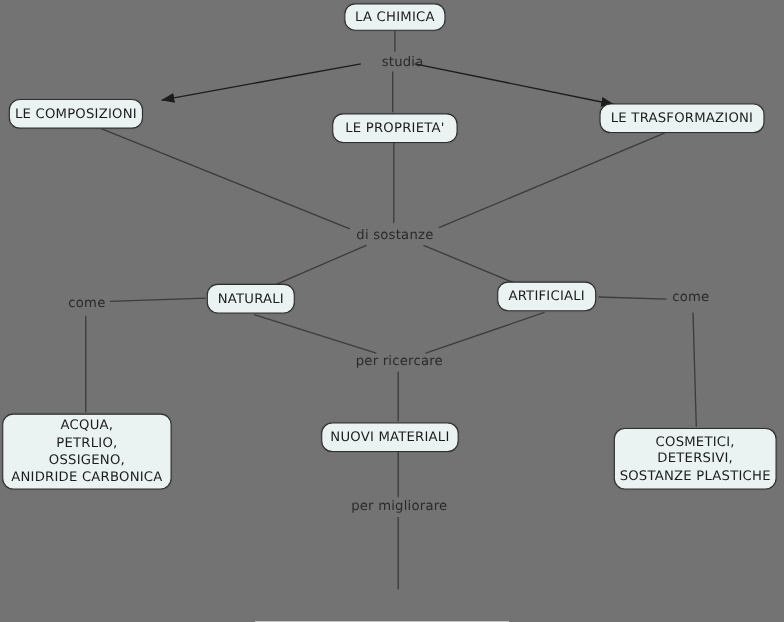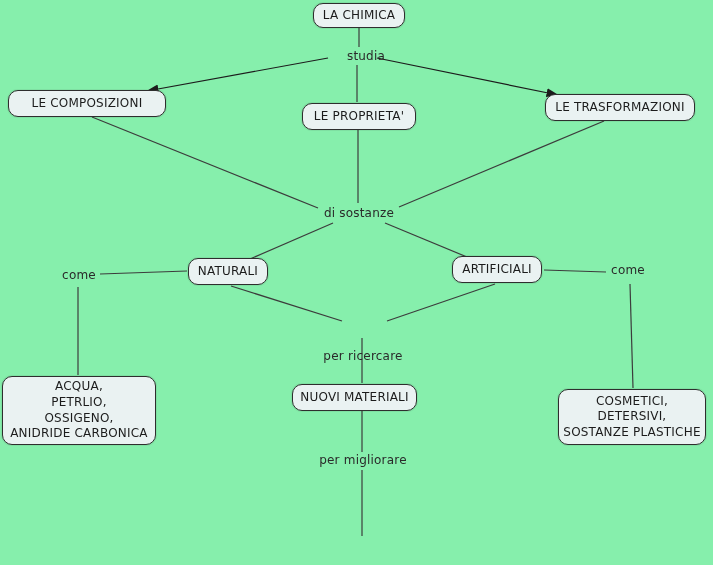--- a/index.html
+++ b/index.html
@@ -1,19 +1,19 @@
 <!DOCTYPE html>
 <html><head>
 <meta charset="utf-8">
 <style>
   html,body{margin:0;padding:0;background:#ffffff;}
   #cmap{
     position:relative;
     width:713px;height:565px;
-    background:#86efac;
+    background:#737373;
     font-family:"DejaVu Sans","Liberation Sans",sans-serif;
     overflow:hidden;
   }
   #wires{position:absolute;left:0;top:0;width:713px;height:565px;}
   .node{
     position:absolute;
     box-sizing:border-box;
     display:flex;align-items:center;justify-content:center;
     text-align:center;
     background:#eaf2f2;
@@ -81,21 +81,21 @@
       <line x1="362" y1="338" x2="362" y2="383"></line>
 
       <line x1="362" y1="411" x2="362" y2="452"></line>
 
       <line x1="362" y1="470" x2="362" y2="536"></line>
     </g>
   </svg>
 
   <div class="node" style="left:313px;top:3px;width:92px;height:25px;">LA CHIMICA</div>
 
-  <div class="node" style="left:8px;top:90px;width:158px;height:27px;text-align:center;">LE COMPOSIZIONI</div>
+  <div class="node" style="left:8px;top:90px;width:122px;height:27px;text-align:center;">LE COMPOSIZIONI</div>
 
   <div class="node" style="left:302px;top:103px;width:114px;height:27px;">LE PROPRIETA'</div>
 
   <div class="node" style="left:545px;top:94px;width:150px;height:27px;">LE TRASFORMAZIONI</div>
 
   <div class="node" style="left:188px;top:258px;width:80px;height:27px;">NATURALI</div>
 
   <div class="node" style="left:452px;top:256px;width:90px;height:27px;">ARTIFICIALI</div>
 
   <div class="node" style="left:2px;top:376px;width:154px;height:69px;">ACQUA,
@@ -111,17 +111,17 @@
 
 
   <div class="link-label" style="left:344px;top:49px;width:44px;">studia</div>
 
   <div class="link-label" style="left:321px;top:206px;width:76px;">di sostanze</div>
 
   <div class="link-label" style="left:61px;top:268px;width:36px;">come</div>
 
   <div class="link-label" style="left:610px;top:263px;width:36px;">come</div>
 
-  <div class="link-label" style="left:323px;top:321px;width:80px;margin-top:28px;">per ricercare</div>
+  <div class="link-label" style="left:323px;top:321px;width:80px;">per ricercare</div>
 
   <div class="link-label" style="left:319px;top:453px;width:88px;">per migliorare</div>
 
 </div>
 
 </body></html>

